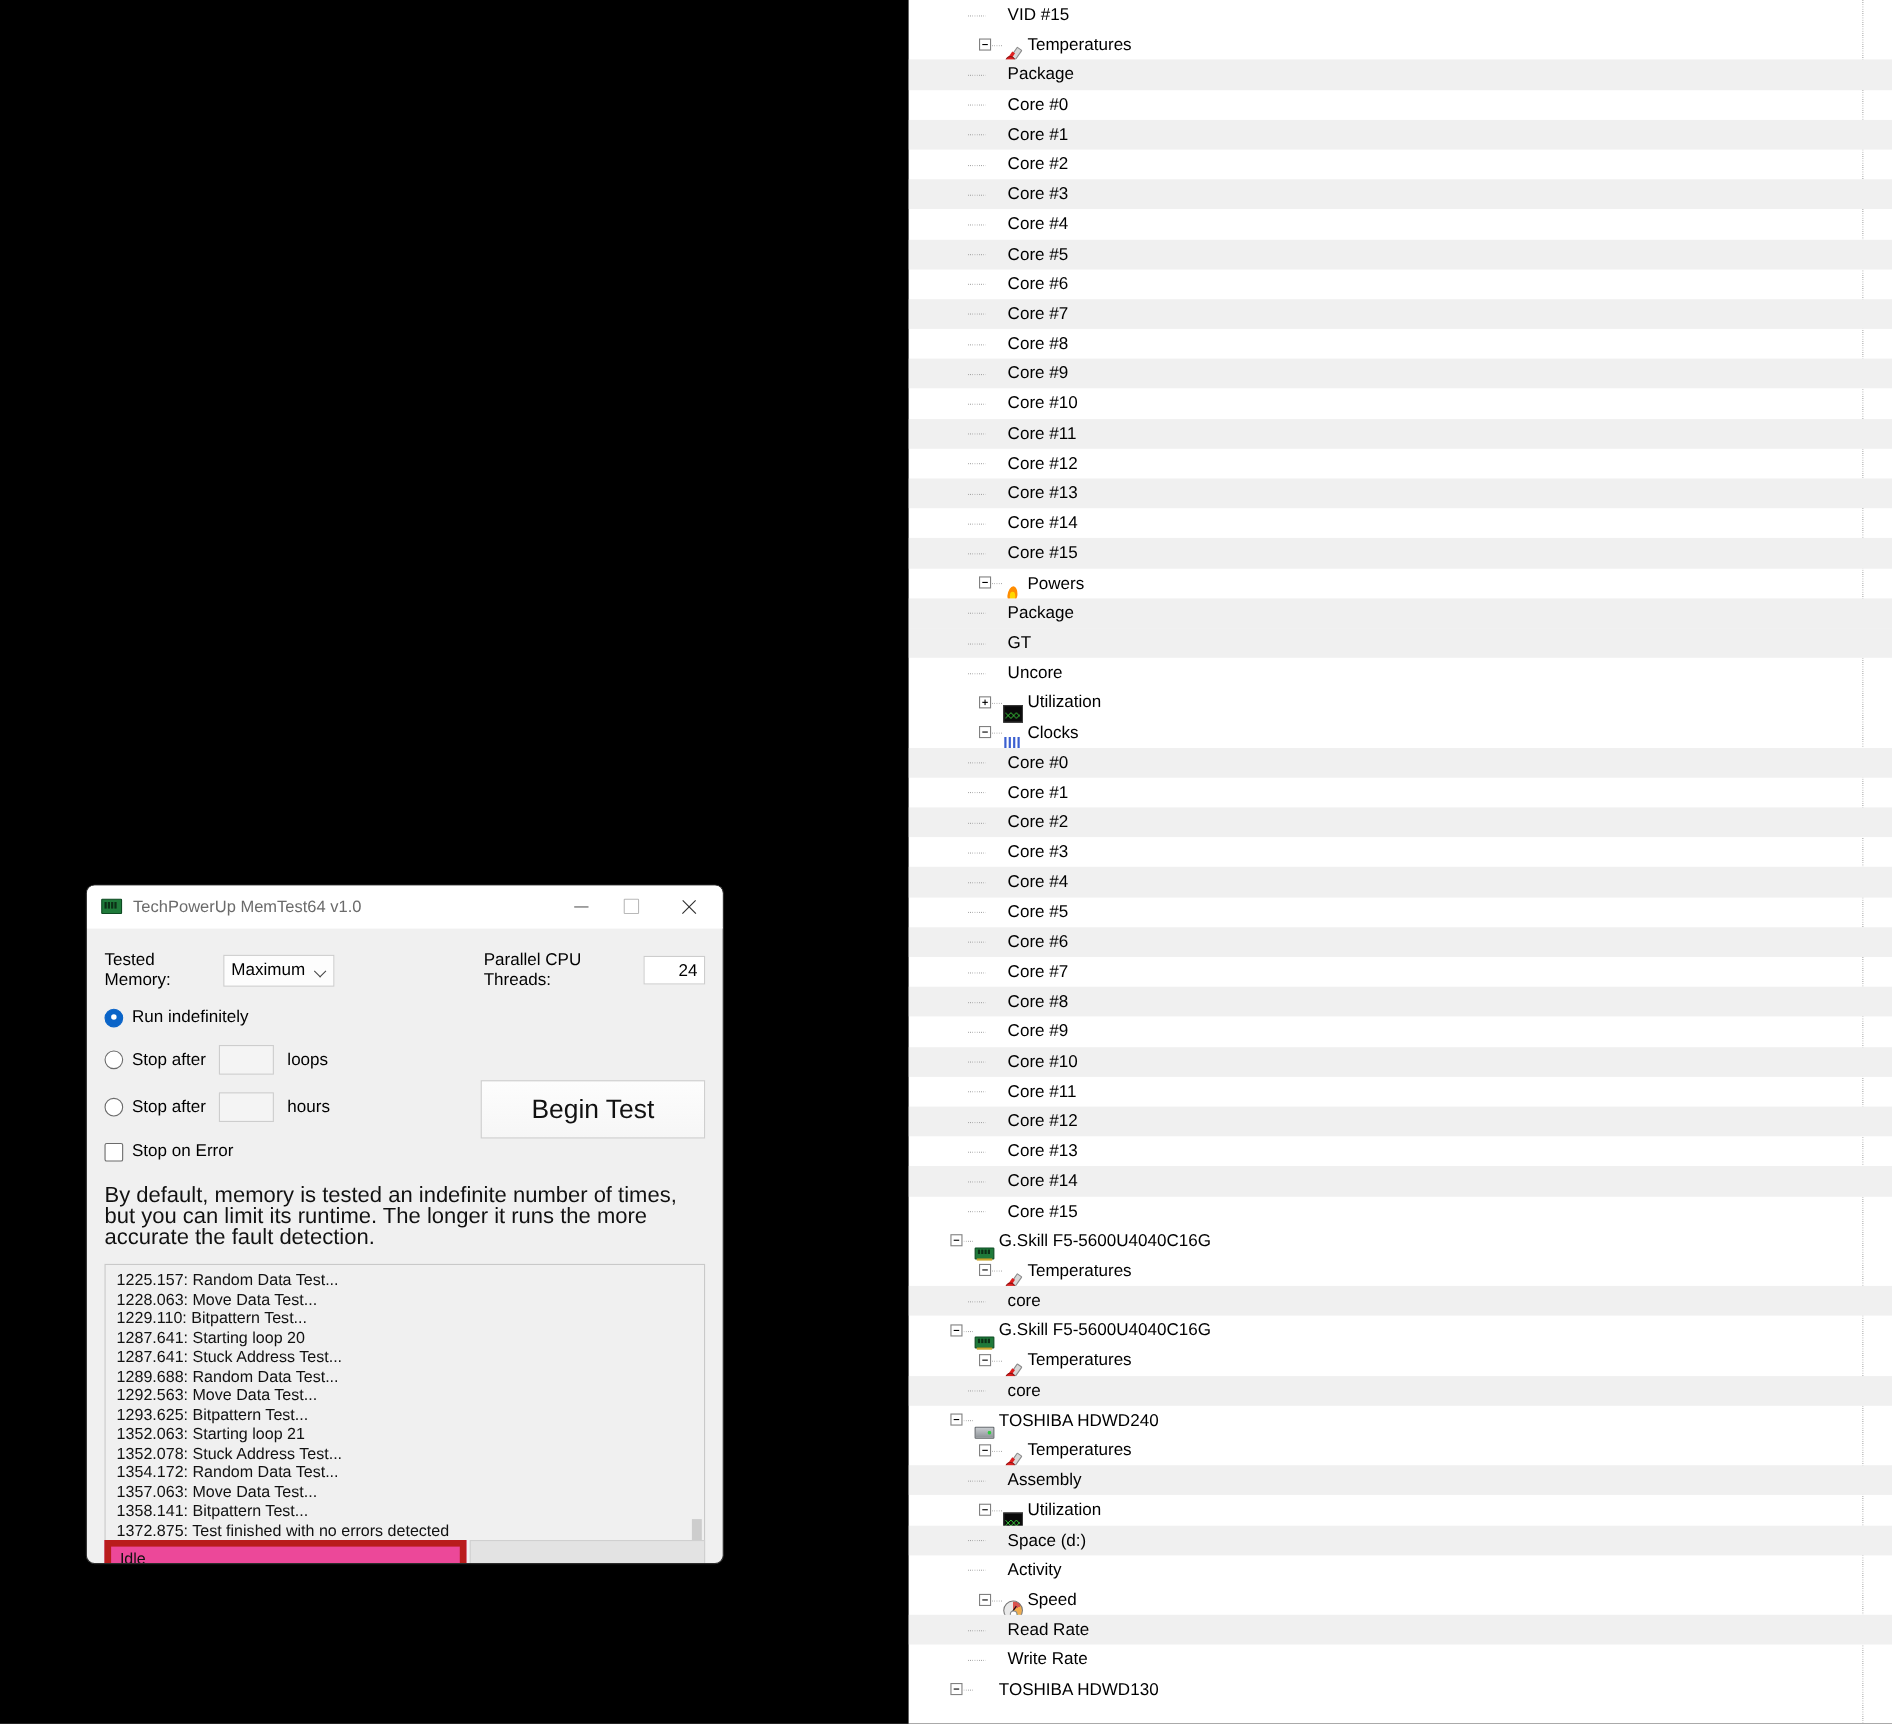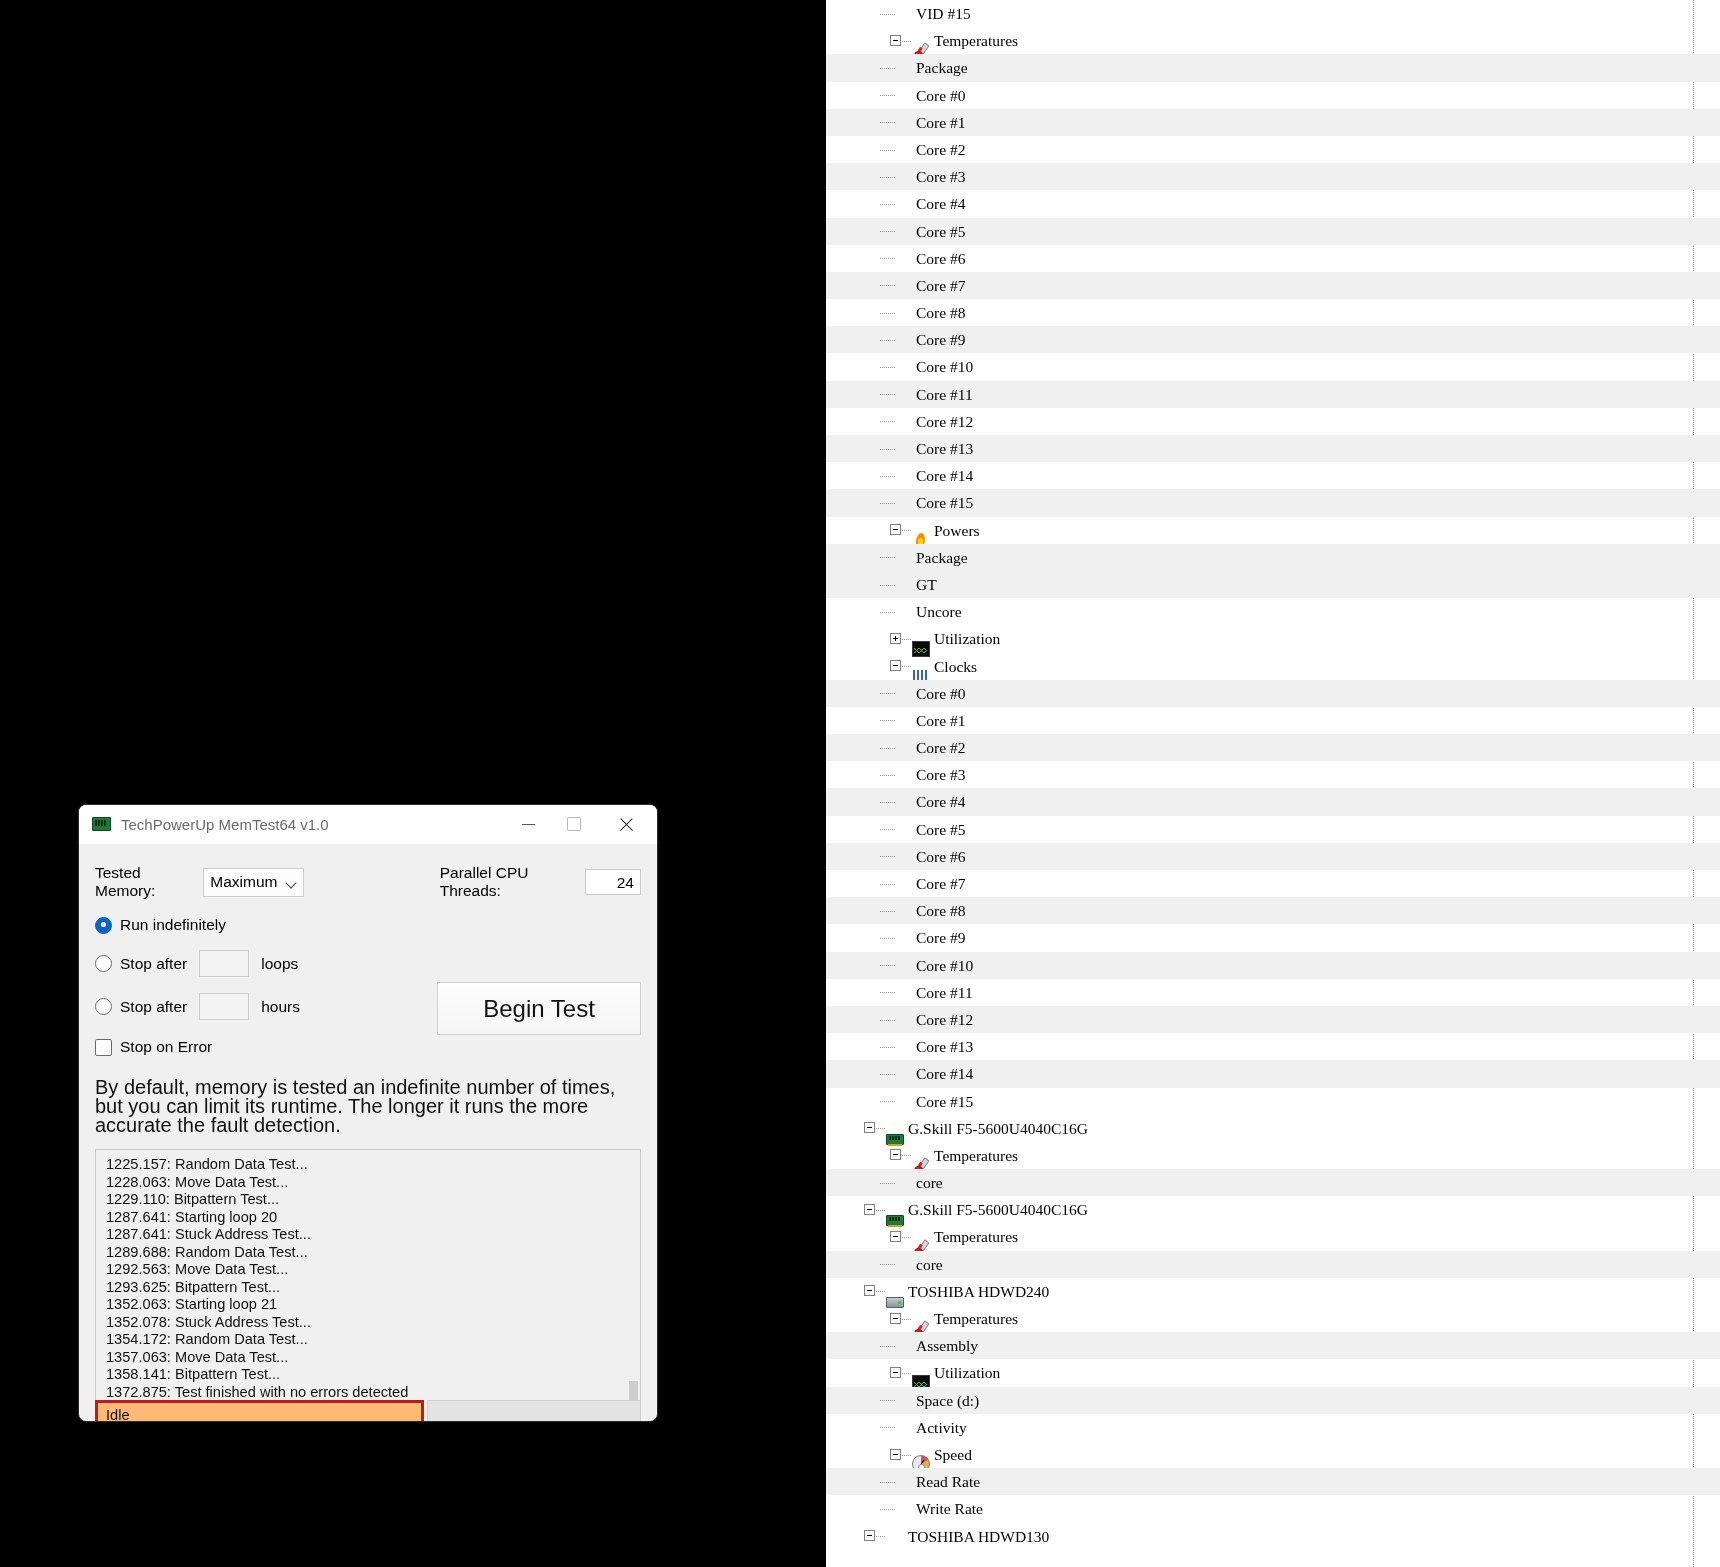--- a/index.html
+++ b/index.html
@@ -58,21 +58,21 @@
     content:"";position:absolute;left:4px;top:2px;width:1px;height:5px;background:#000;
   }
   .hline{
     position:absolute;height:1px;top:50%;
     background-image:linear-gradient(to right,#9a9a9a 50%,transparent 50%);
     background-size:2px 1px;
   }
   .ico{
     position:absolute;top:50%;margin-top:-8px;width:16px;height:16px;
   }
-  .lbl{position:absolute;font-family:Liberation Serif, serif;}
+  .lbl{position:absolute;}
 
   
   .ic-temp{position:relative;}
   .ic-temp .stem{position:absolute;left:9px;top:1px;width:4px;height:9px;background:#d8d8d8;border:1px solid #8a8a8a;transform:rotate(35deg);border-radius:1px;}
   .ic-temp .bulb{position:absolute;left:2px;top:9px;width:7px;height:7px;border-radius:50%;background:#e02020;border:1px solid #901010;}
   .ic-temp .merc{position:absolute;left:6px;top:5px;width:3px;height:7px;background:#e02020;transform:rotate(35deg);}
 
   .ic-fire{position:relative;}
   .ic-fire .f{position:absolute;left:4px;top:1px;width:9px;height:14px;background:#ff8c00;border-radius:50% 50% 50% 50%/60% 60% 40% 40%;transform:skewX(-6deg);}
   .ic-fire .f2{position:absolute;left:6px;top:6px;width:5px;height:8px;background:#ffd700;border-radius:50%;}
@@ -196,21 +196,21 @@
     box-sizing:border-box;padding:6px 0 0 10px;position:relative;overflow:hidden;
   }
   .log-line{font-size:14.6px;line-height:17.5px;white-space:nowrap;color:#111;}
   #log-scroll-thumb{
     position:absolute;right:2px;bottom:6px;width:9px;height:42px;background:#cdcdcd;
   }
   #mt-status-row{
     position:absolute;left:16px;bottom:14px;display:flex;width:546px;height:27px;
   }
   #status-text{
-    flex:0 0 329px;background:#fdba74;border:3px solid #b91c1c;box-sizing:border-box;
+    flex:0 0 329px;background:#ec4899;border:6px solid #b91c1c;box-sizing:border-box;
     font-size:14.6px;line-height:25px;padding-left:8px;color:#111;
   }
   #progress-bar{
     flex:1;margin-left:3px;background:#e3e3e3;border:1px solid #d0d0d0;box-sizing:border-box;
   }
 </style>
 </head>
 <body>
 
 <div id="desktop-black"></div>

